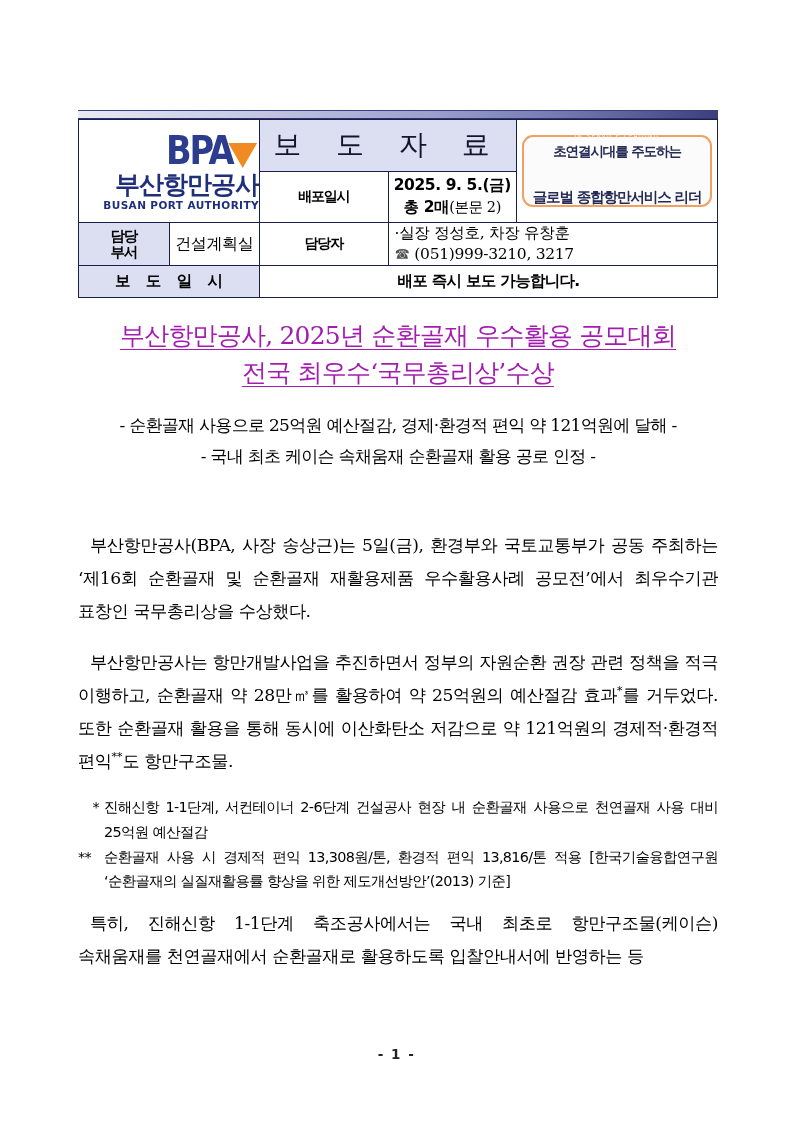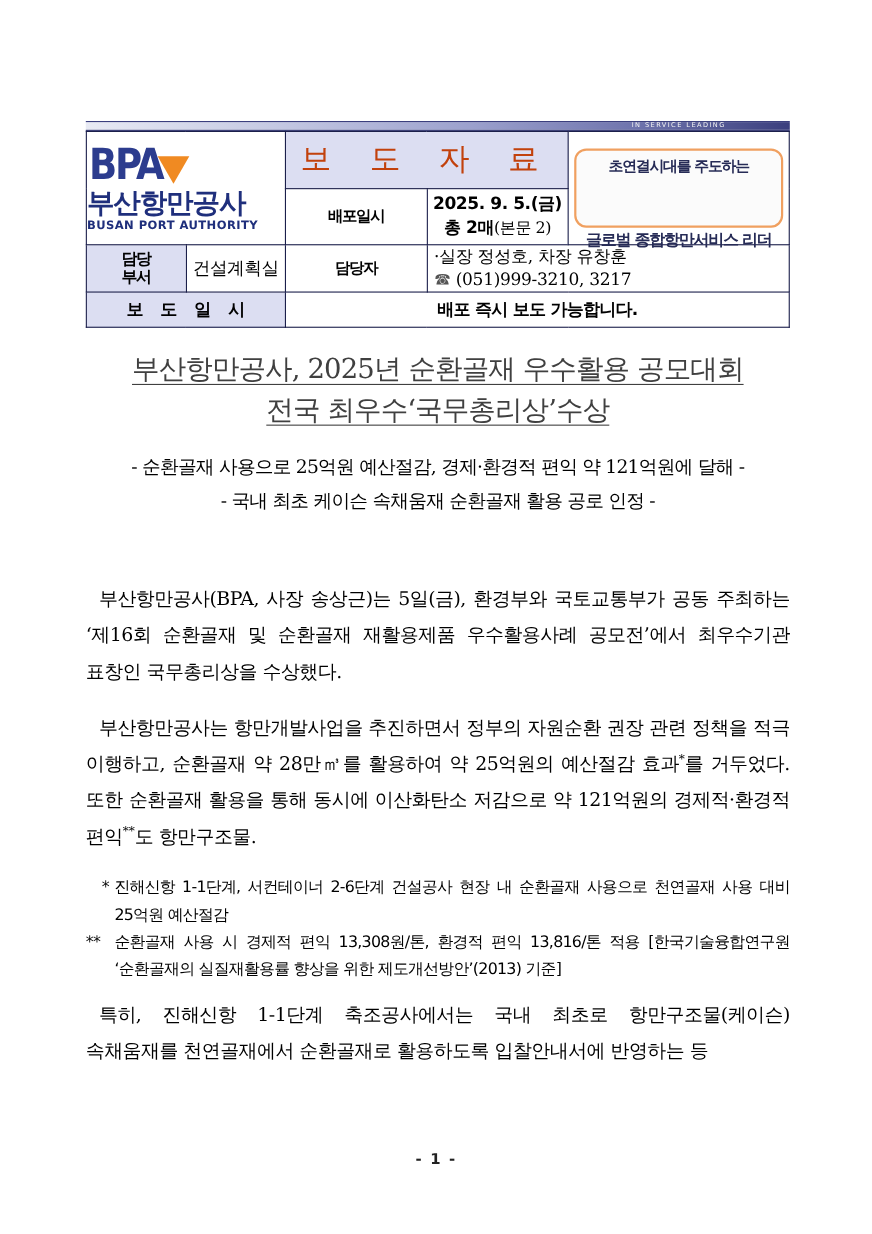--- a/index.html
+++ b/index.html
@@ -52,21 +52,21 @@
     border: 1.3px solid #1b1f4b;
     padding: 0;
     vertical-align: middle;
     background: #ffffff;
   }
 
   
   .cell-logo {
     width: 180px;
     height: 96px;
-    text-align: left;
+    text-align: right;
     padding: 4px 0 2px 0 !important;
   }
   .logo-bpa {
     font-family: "DejaVu Sans", "Liberation Sans", sans-serif;
     font-weight: 700;
     font-size: 39px;
     letter-spacing: -2.2px;
     color: #2c3c8e;
     line-height: 0.98;
     display: inline-block;
@@ -105,21 +105,21 @@
 
   
   .cell-banner {
     background: #dcdef2 !important;
     text-align: center;
     height: 48px;
   }
   .banner-text {
     font-family: "DejaVu Serif", "Liberation Serif", serif;
     font-size: 28px;
-    color: #c2410c;
+    color: #0f172a;
     letter-spacing: 13px;
     text-indent: 13px;
     font-weight: 400;
   }
 
   
   .cell-label-sm {
     width: 68px;
     text-align: center;
     font-family: "DejaVu Sans", "Liberation Sans", sans-serif;
@@ -161,21 +161,20 @@
   .slogan-box {
     border: 2px solid #f0a060;
     border-radius: 11px;
     background: #fbfbfb;
     padding: 5px 4px 7px 4px;
     height: 72px;
     box-sizing: border-box;
     display: flex;
     flex-direction: column;
     justify-content: center;
-    gap: 22px;
   }
   .slogan-faint {
     font-family: "DejaVu Sans", "Liberation Sans", sans-serif;
     font-size: 6px;
     color: #f3f3f3;
     letter-spacing: 1.3px;
     line-height: 1;
     margin-bottom: 4px;
   }
   .slogan-l1, .slogan-l2 {
@@ -244,21 +243,21 @@
     left: 78px;
     top: 318px;
     width: 640px;
     text-align: center;
   }
   .title-line {
     font-family: "DejaVu Serif", "Liberation Serif", serif;
     font-size: 25px;
     letter-spacing: -0.8px;
     line-height: 1.47;
-    color: #404040;
+    color: #a21caf;
     display: block;
   }
   .title-line span.u {
     text-decoration: underline;
     text-underline-offset: 5px;
     text-decoration-thickness: 1.4px;
   }
 
   
   .subtitle-block {

